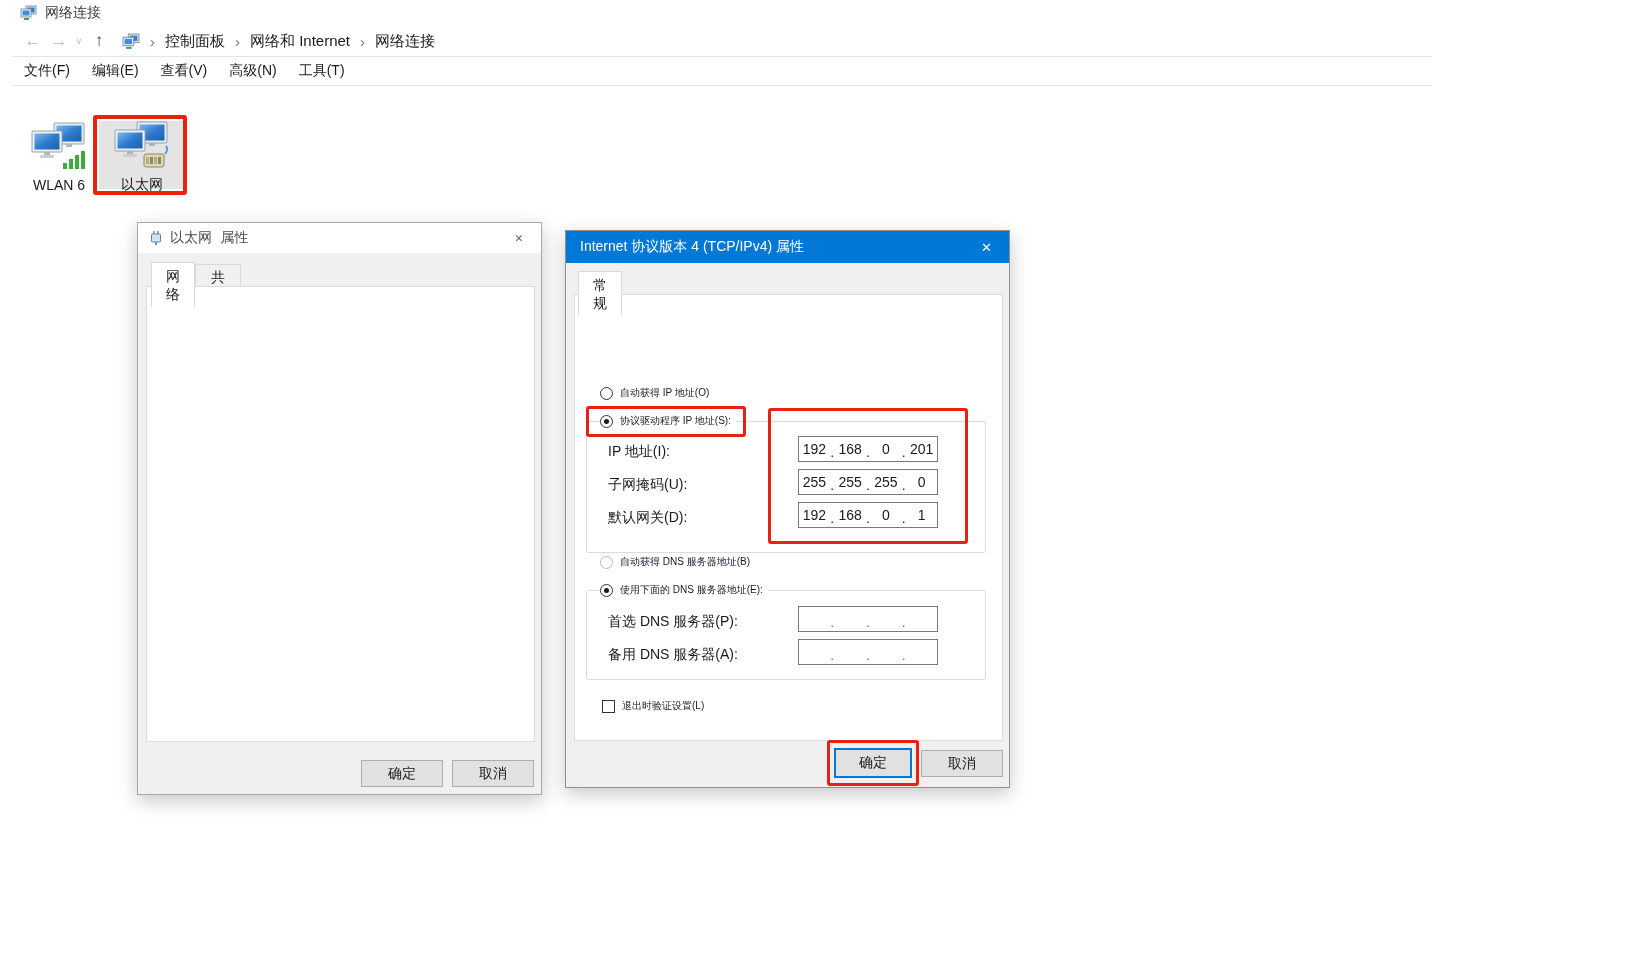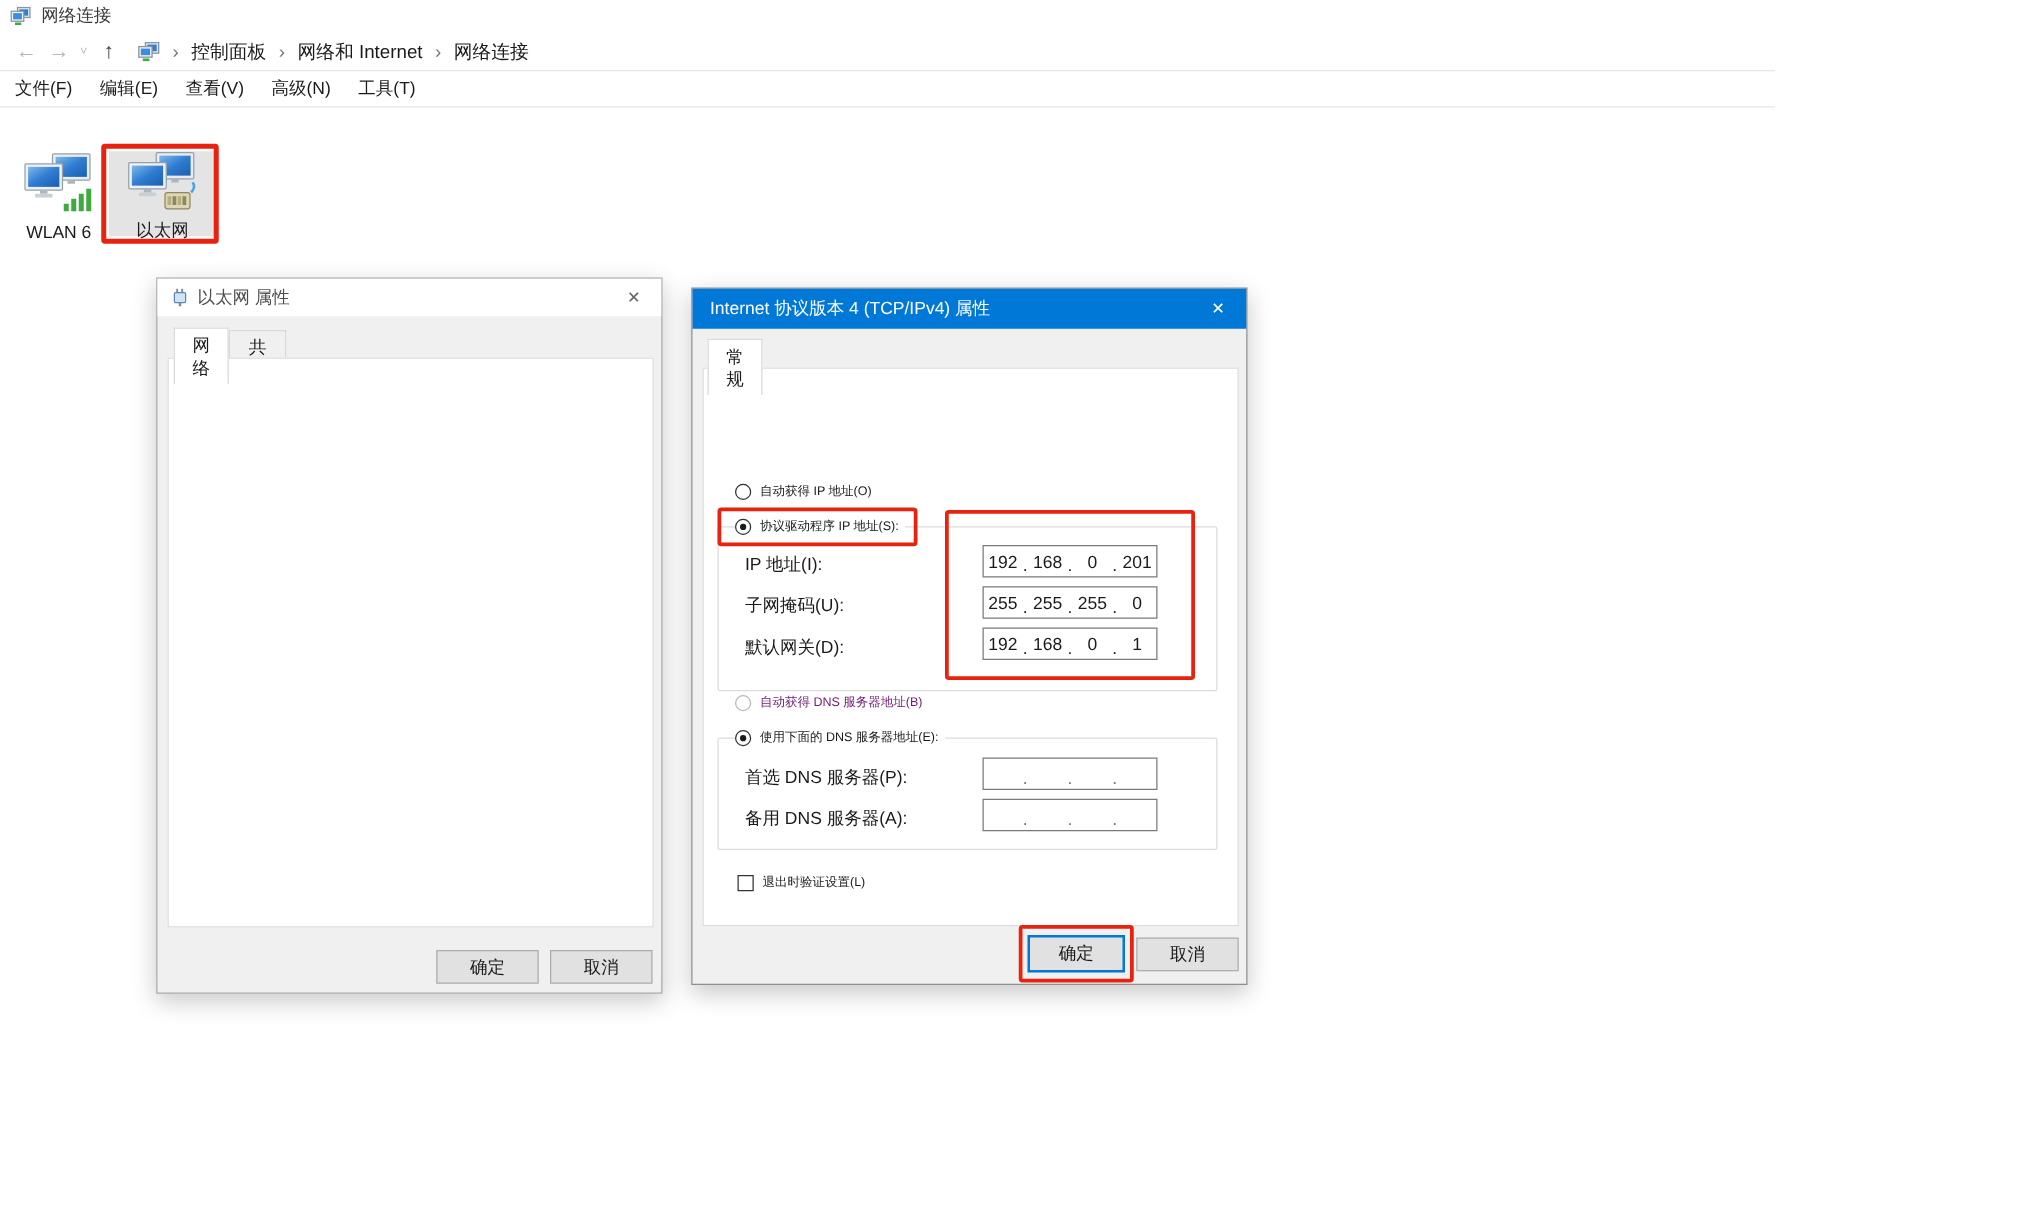--- a/index.html
+++ b/index.html
@@ -1,18 +1,18 @@
 <!DOCTYPE html>
 <html><head>
 <meta charset="utf-8">
 <style>
   * { margin:0; padding:0; box-sizing:border-box; }
   html,body { background:#fff; }
   body { font-family:"Liberation Sans","DejaVu Sans",sans-serif; color:#1a1a1a; }
-  .screen { position:relative; width:1420px; height:979px; background:#fff; overflow:hidden; }
+  .screen { position:relative; width:1420px; height:979px; background:#fff; overflow:hidden;margin-left:12px; }
 
   
   .titlebar { position:absolute; left:0; top:0; width:100%; height:26px; display:flex; align-items:center; gap:8px; padding-left:8px; font-size:14px; color:#3b3b3b; }
   .navbar { position:absolute; left:0; top:26px; width:100%; height:31px; border-bottom:1px solid #e6e6e6; display:flex; align-items:center; font-size:15px; }
   .navbtn { width:26px; text-align:center; font-size:17px; color:#b9b9b9; }
   .navbtn.enabled { color:#444; }
   .nav-drop { font-size:10px; color:#b9b9b9; width:14px; text-align:center; }
   .crumbs { display:flex; align-items:center; gap:10px; margin-left:10px; }
   .crumb { color:#1a1a1a; }
   .crumb-sep { color:#777; font-size:15px; }
@@ -25,21 +25,21 @@
   
   .conn { position:absolute; width:86px; text-align:center; font-size:14px; }
   .conn .icon-wrap { height:52px; display:flex; justify-content:center; }
   .conn .conn-label { margin-top:3px; }
   .conn.selected { background:#e4e4e4; }
   .redbox { position:absolute; border:4px solid #e8220f; border-radius:3px; pointer-events:none; z-index:50; }
   .redbox.thin { border-width:3px; }
 
   
   .dialog { position:absolute; background:#f0f0f0; box-shadow:0 6px 18px rgba(0,0,0,.22); }
-  .dlg-left { left:125px; top:222px; width:405px; height:573px; border:1px solid #a9a9a9; }
+  .dlg-left { left:125px; top:222px; width:405px; height:573px; border:1px solid #a9a9a9;font-family:Liberation Mono, monospace; }
   .dlg-right { left:553px; top:230px; width:445px; height:558px; border:1px solid #8f8f8f; }
   .dlg-title-plain { position:absolute; left:0; top:0; width:100%; height:30px; background:#fff; display:flex; align-items:center; gap:8px; padding-left:12px; font-size:14px; color:#4d4d4d; }
   .dlg-close-plain { position:absolute; right:0; top:0; width:44px; height:30px; display:flex; align-items:center; justify-content:center; color:#666; font-size:13px; }
   .dlg-title-blue { position:absolute; left:0; top:0; width:100%; height:32px; background:#0078d7; display:flex; align-items:center; padding-left:14px; font-size:14px; color:#ffffff; }
   .dlg-close-blue { position:absolute; right:0; top:0; width:45px; height:32px; display:flex; align-items:center; justify-content:center; color:#fff; font-size:13px; }
 
   .tab { position:absolute; font-size:14px; text-align:center; border:1px solid #d9d9d9; border-bottom:none; padding:4px 10px 3px; }
   .tab.active { background:#fff; z-index:3; padding-top:5px; }
   .tab.inactive { background:#f0f0f0; z-index:1; }
   .tabpage { position:absolute; background:#fff; border:1px solid #dcdcdc; z-index:2; }
@@ -67,21 +67,21 @@
   .scr-thumb { position:absolute; background:#cdcdcd; }
 
   
   .groupbox { position:absolute; border:1px solid #dcdcdc; border-radius:2px; }
   .grp-caption { position:absolute; background:#fff; font-size:14px; padding:0 4px; white-space:nowrap; }
 
   
   .radio-row { position:absolute; display:flex; align-items:center; gap:7px; font-size:10px; background:#fff; padding-right:5px; z-index:4; white-space:nowrap; }
   .radio { width:13px; height:13px; border:1px solid #333; border-radius:50%; position:relative; background:#fff; flex:0 0 13px; }
   .radio.sel::after { content:""; position:absolute; left:3px; top:3px; width:5px; height:5px; border-radius:50%; background:#1a1a1a; }
-  .radio-row.disabled { color:#701a75; }
+  .radio-row.disabled { color:#0f172a; }
   .radio-row.disabled .radio { border-color:#b8b8b8; }
   .chkbox { width:13px; height:13px; border:1px solid #333; background:#fff; flex:0 0 13px; }
 
   
   .ipbox { position:absolute; width:140px; height:26px; background:#fff; border:1px solid #7a7a7a; display:flex; align-items:center; font-size:14px; z-index:5; }
   .ipbox .seg { flex:1; text-align:center; }
   .ipbox .dot { width:5px; text-align:center; padding-top:5px; }
   .ipbox.empty .dot { color:#6f6f6f; }
 
   .desc-text { position:absolute; font-size:14px; line-height:21px; }

